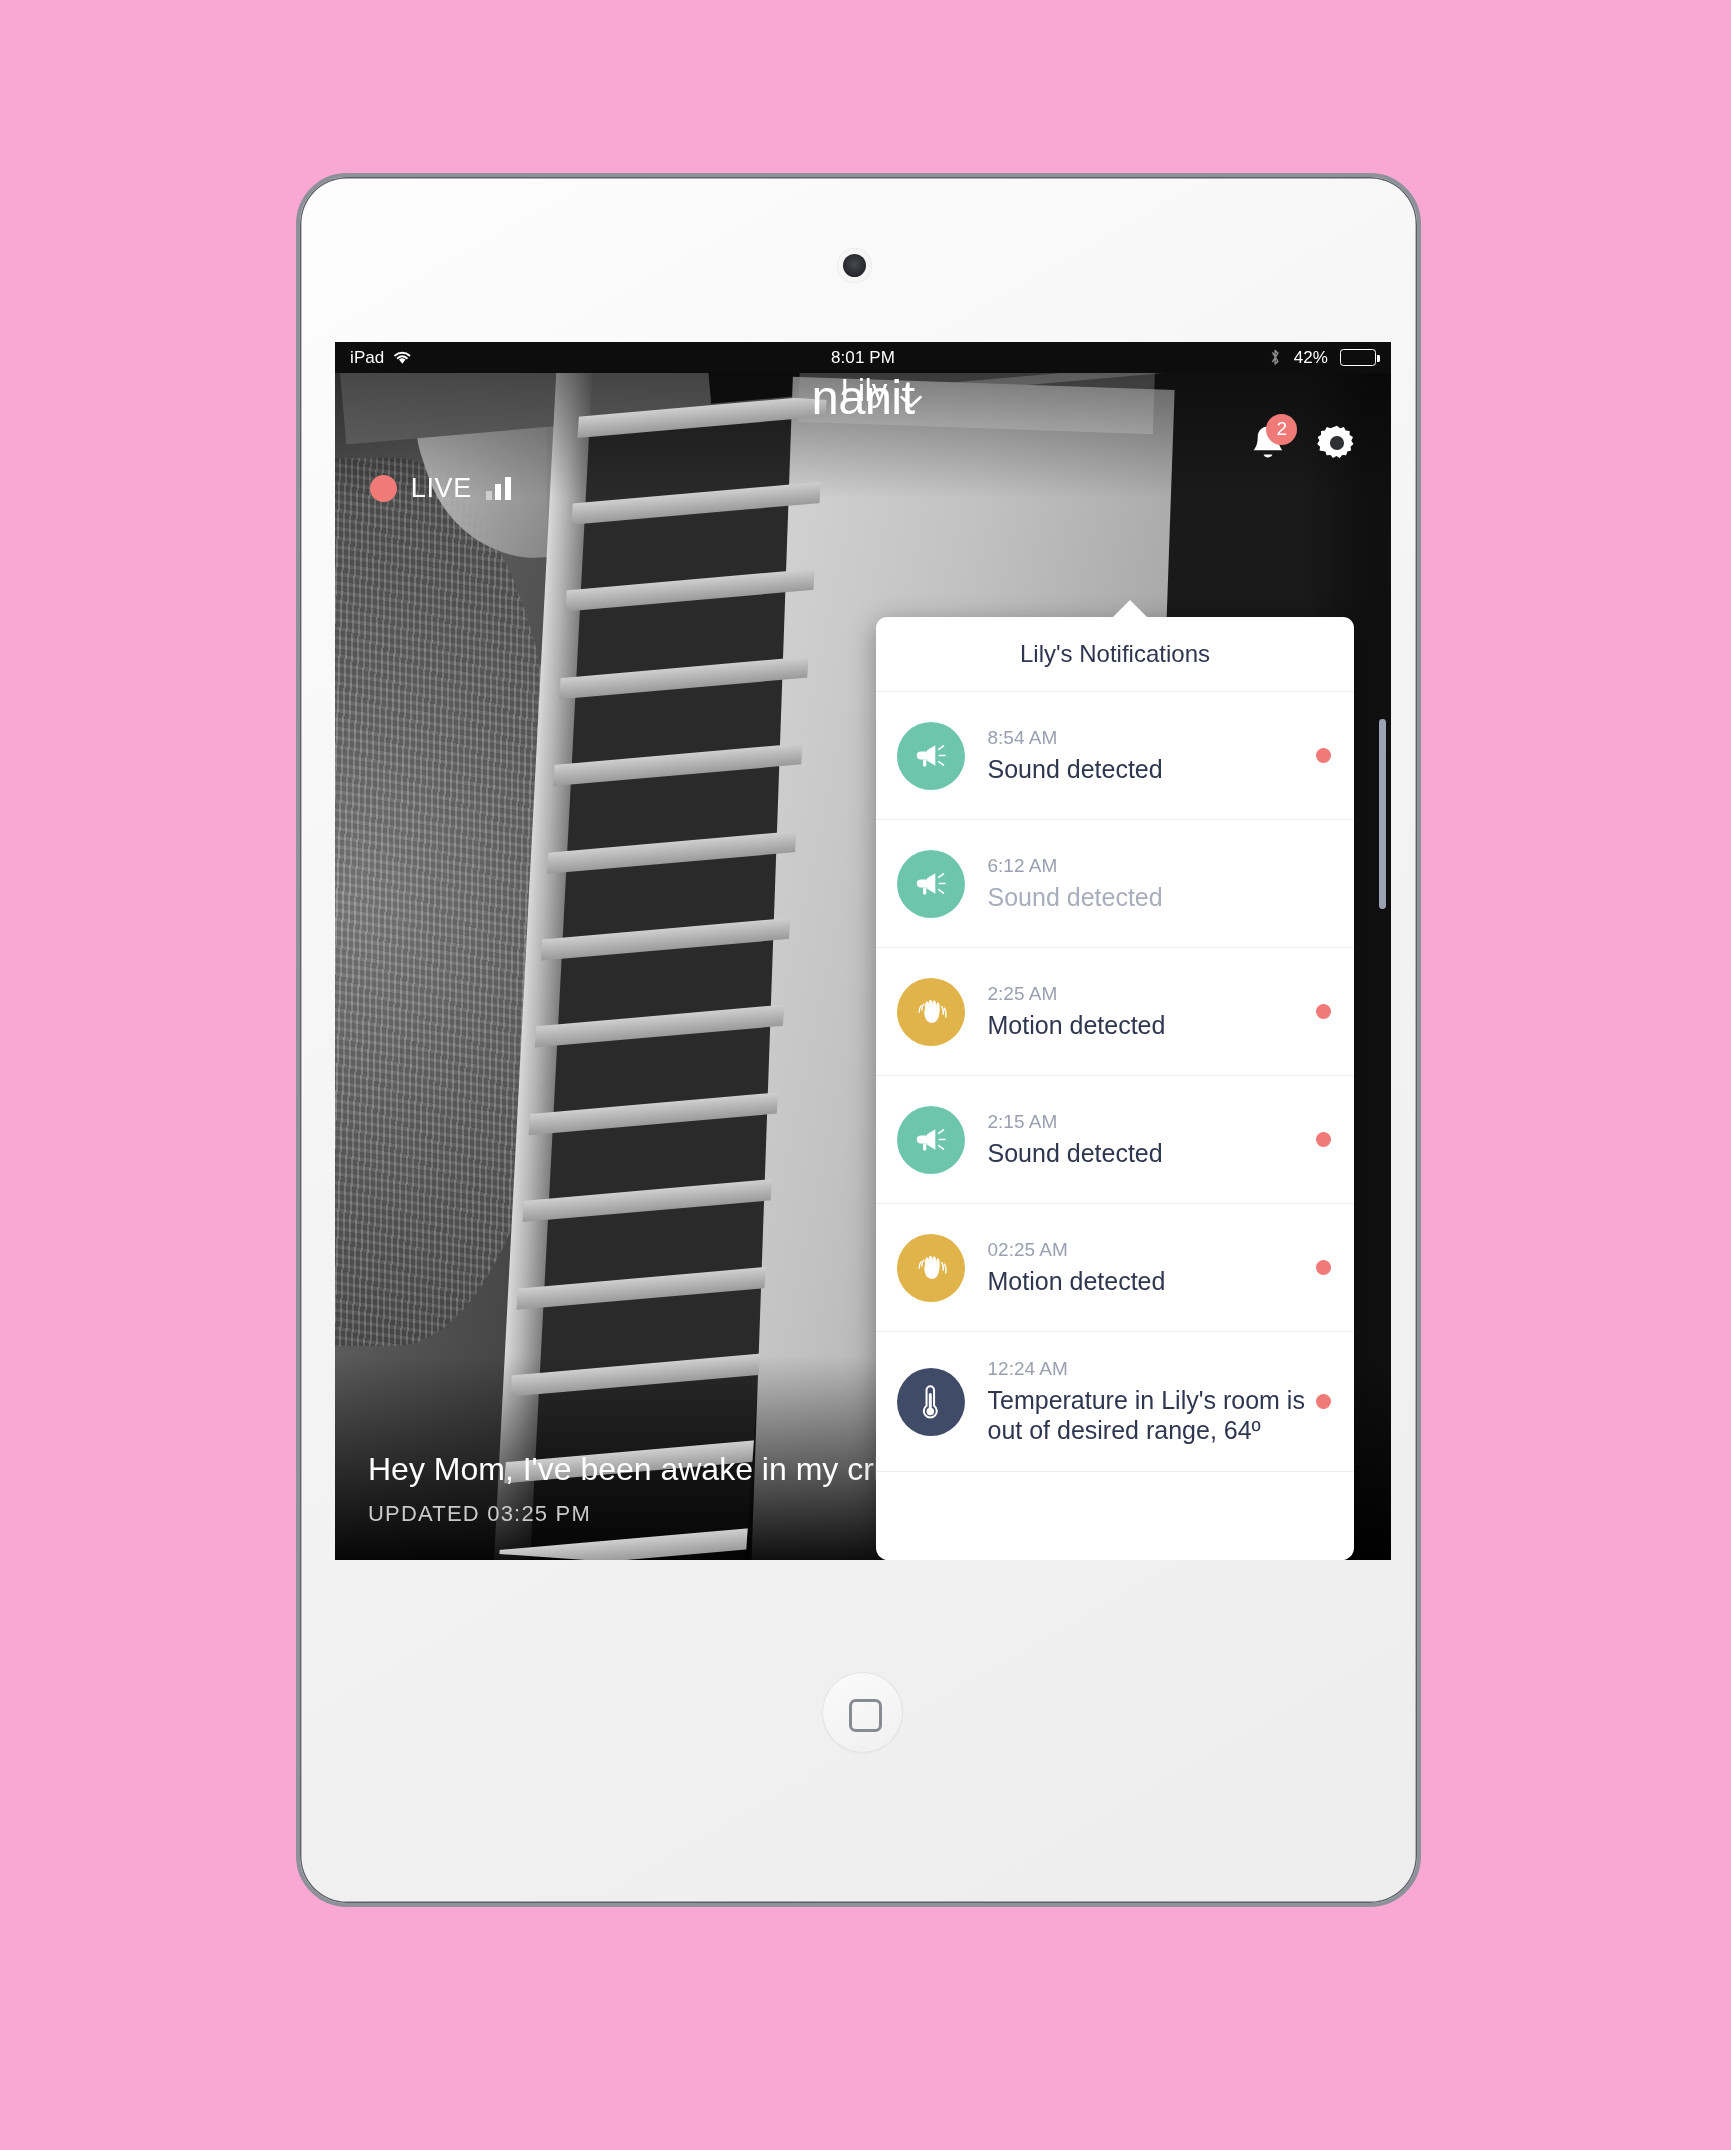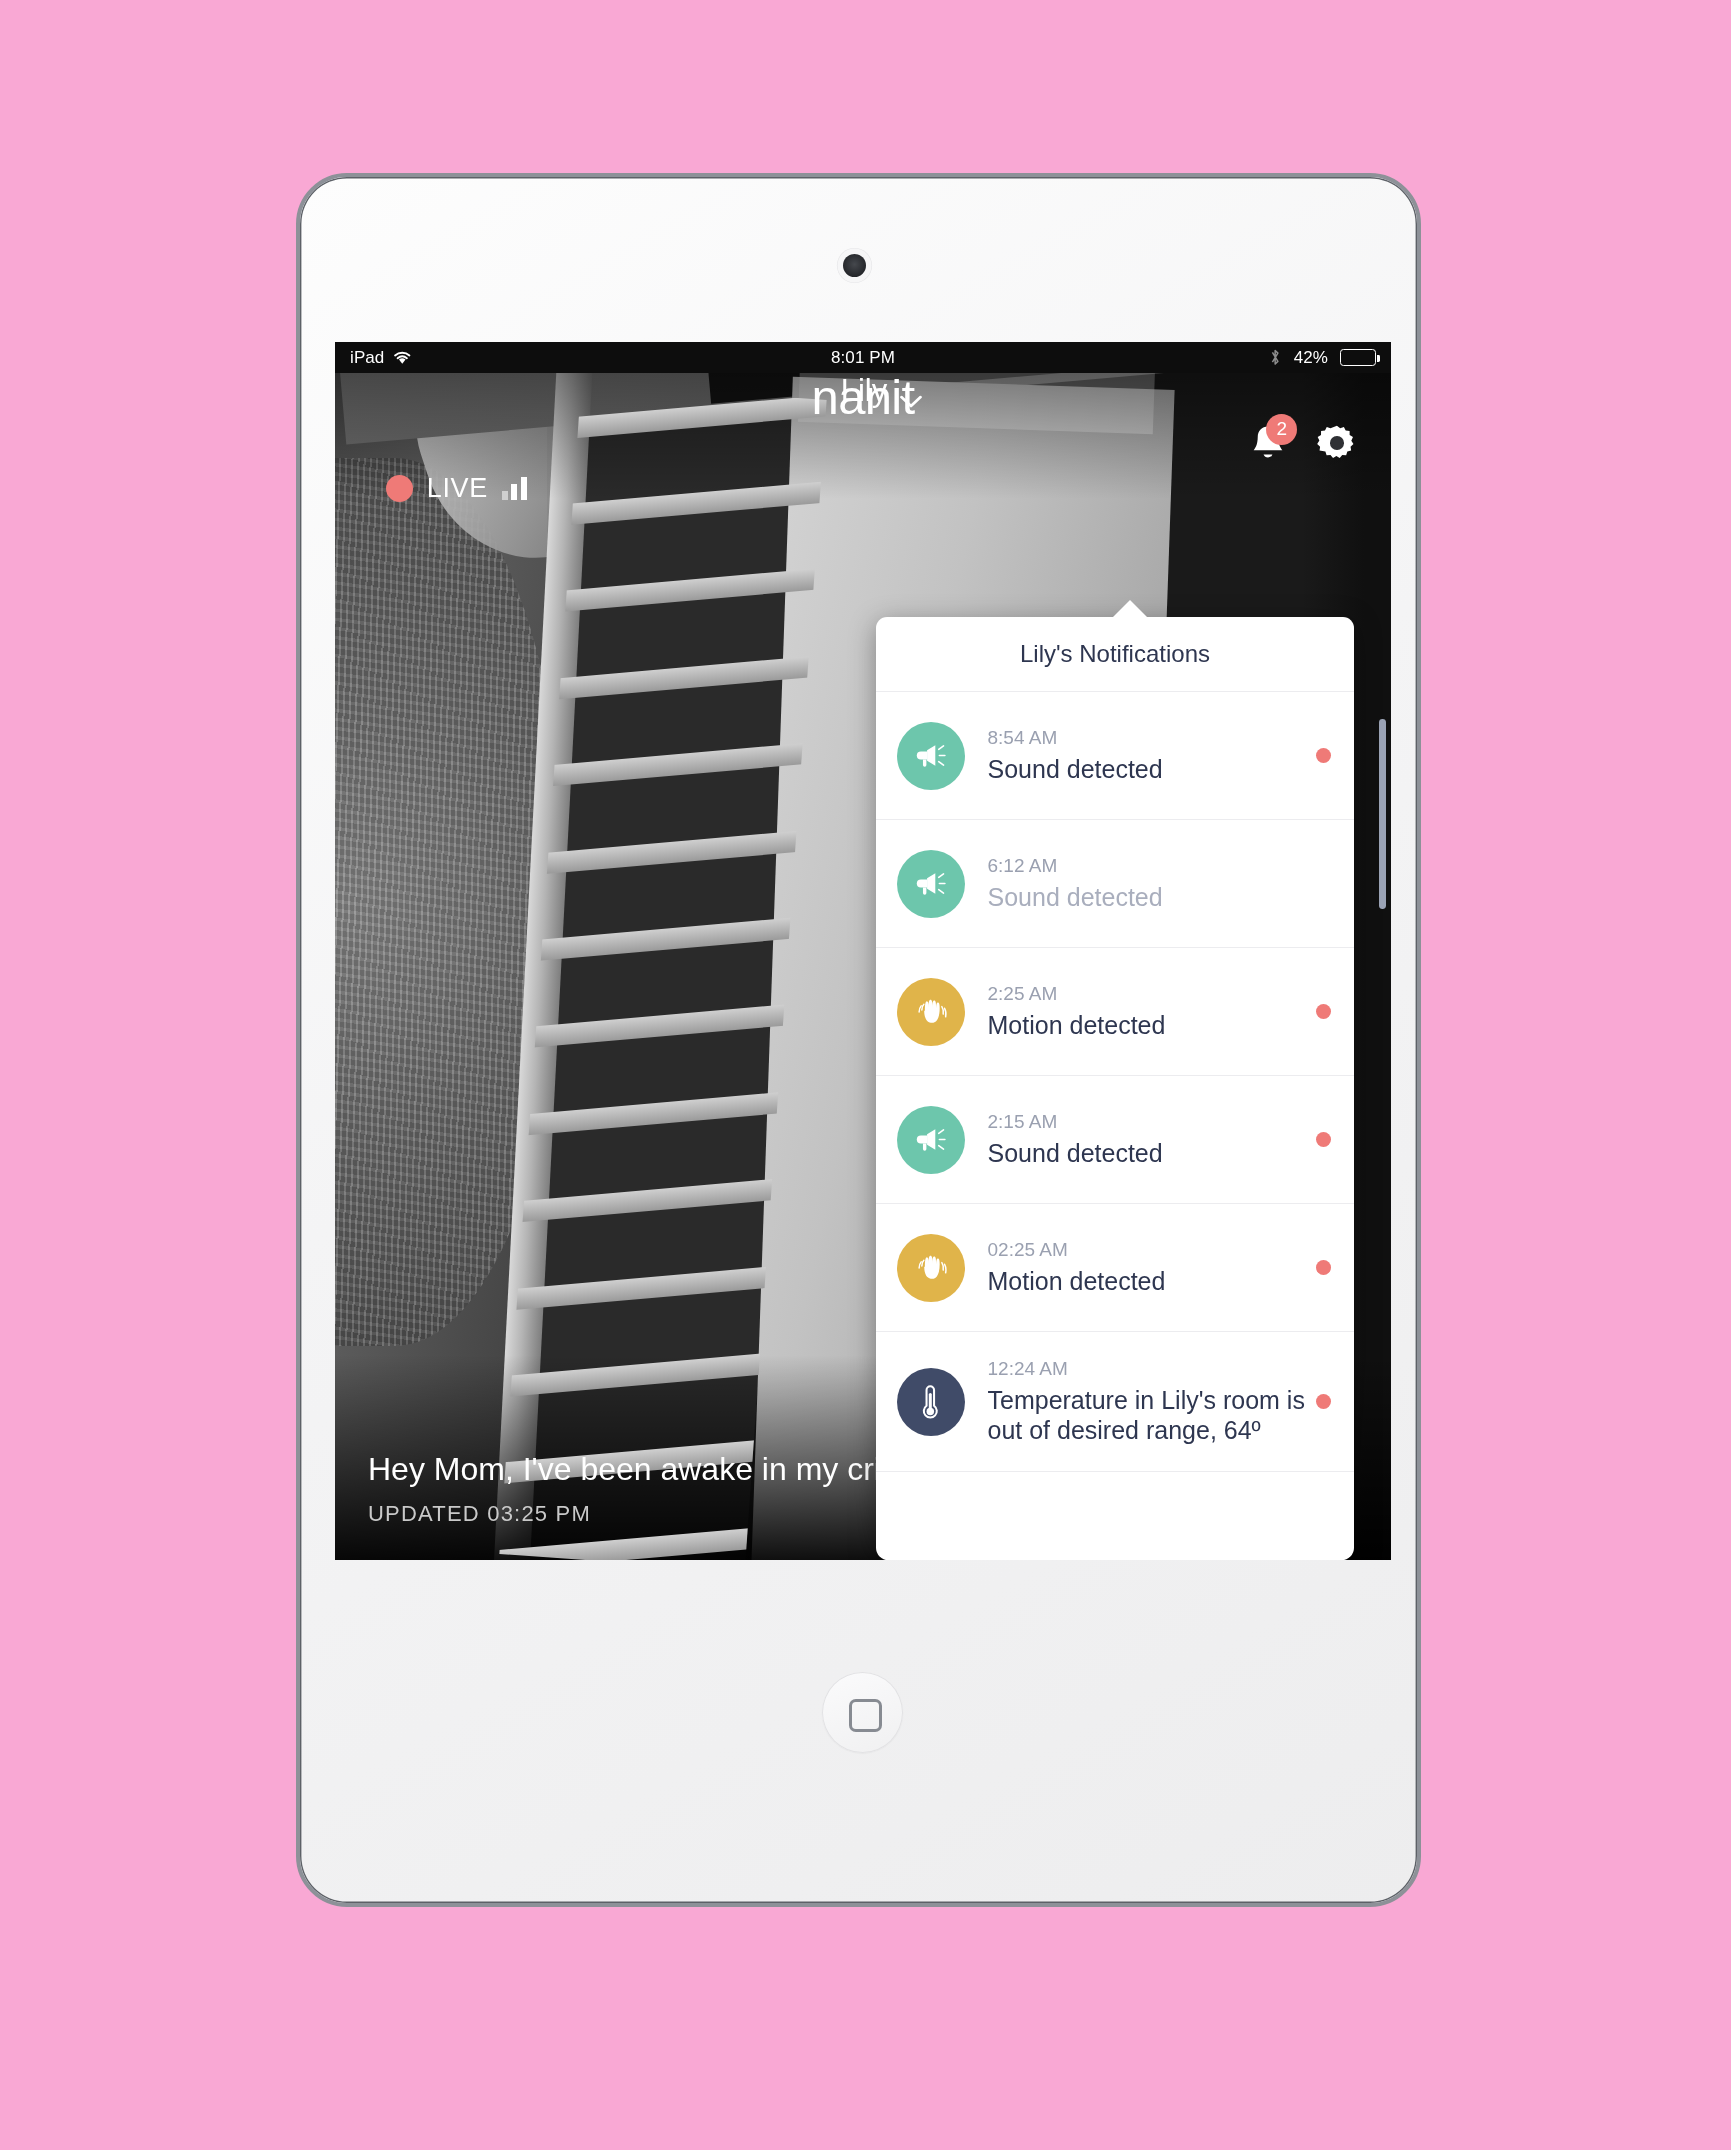--- a/index.html
+++ b/index.html
@@ -166,21 +166,21 @@
   #notif-badge {
     position:absolute; right:-8.2px; top:-8.2px;
     min-width:31px; height:31px; border-radius:15.7px;
     background:#ef7a77; color:#fff; font-size:19px; font-weight:500;
     display:flex; align-items:center; justify-content:center; padding:0 5.5px;
   }
 
   
   #live-bar {
     position:absolute; left:0; top:122px; width:1056px; height:48px;
-    display:flex; align-items:center; padding:0 51px; color:#fff; z-index:5;
+    display:flex; align-items:center; padding:0 35px; color:#fff; z-index:5;
   }
   #live-group { display:flex; align-items:center; gap:13.7px; }
   #live-dot { width:27px; height:27px; border-radius:50%; background:#ef7a77; }
   #live-label { font-size:27px; letter-spacing:0.7px; }
   #signal-bars { display:flex; align-items:flex-end; gap:3.4px; height:23px; }
   #signal-bars i { width:6.1px; background:#fff; display:block; }
   #signal-bars i:nth-child(1){ height:9px; background:#cfcfcf; }
   #signal-bars i:nth-child(2){ height:15.7px; }
   #signal-bars i:nth-child(3){ height:23px; }
   #temp-group {

